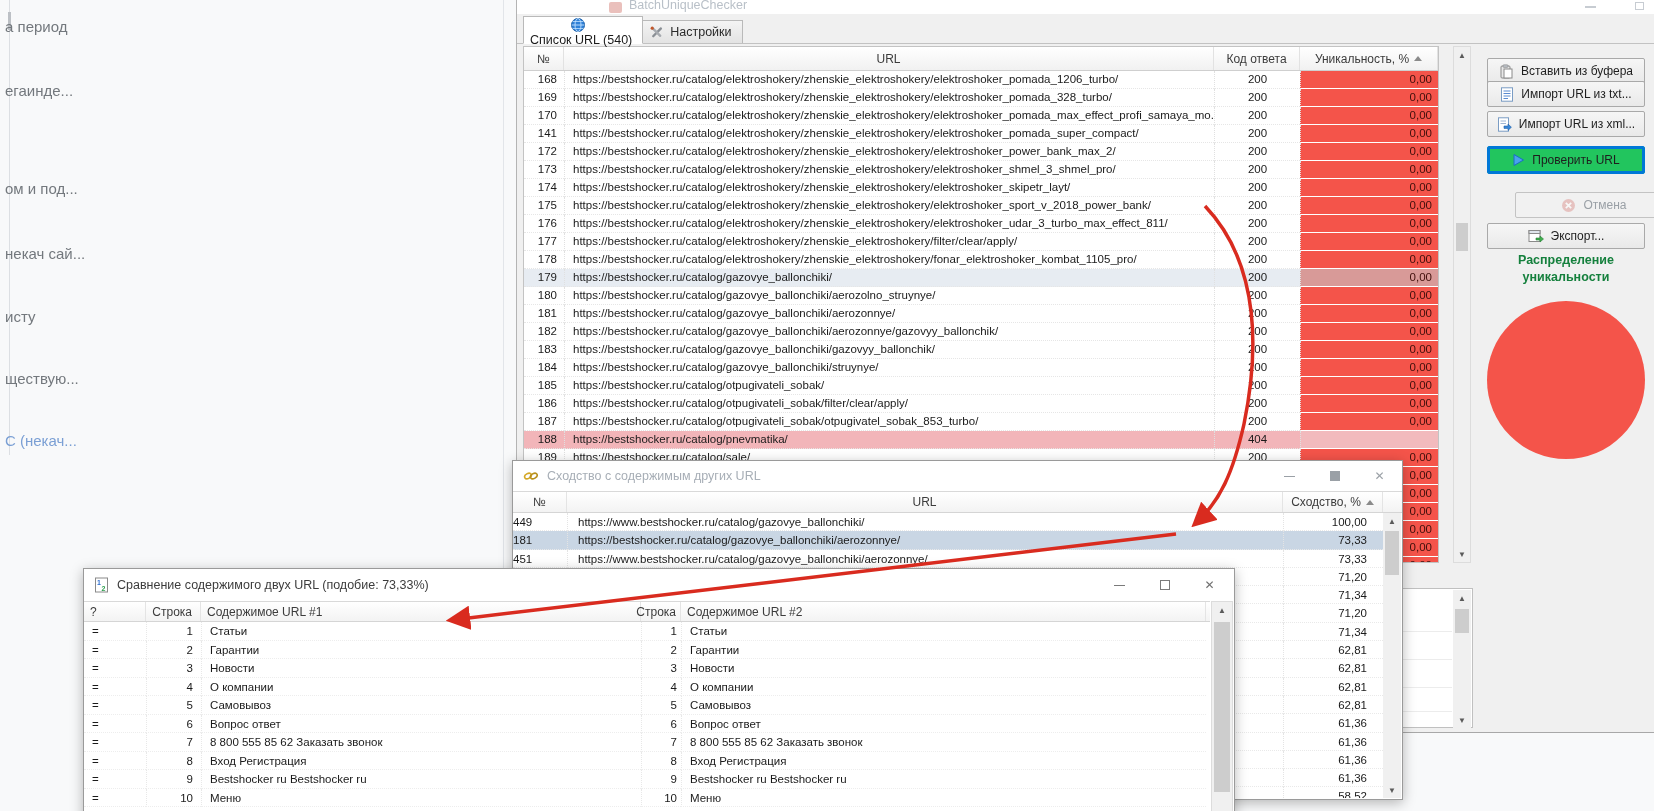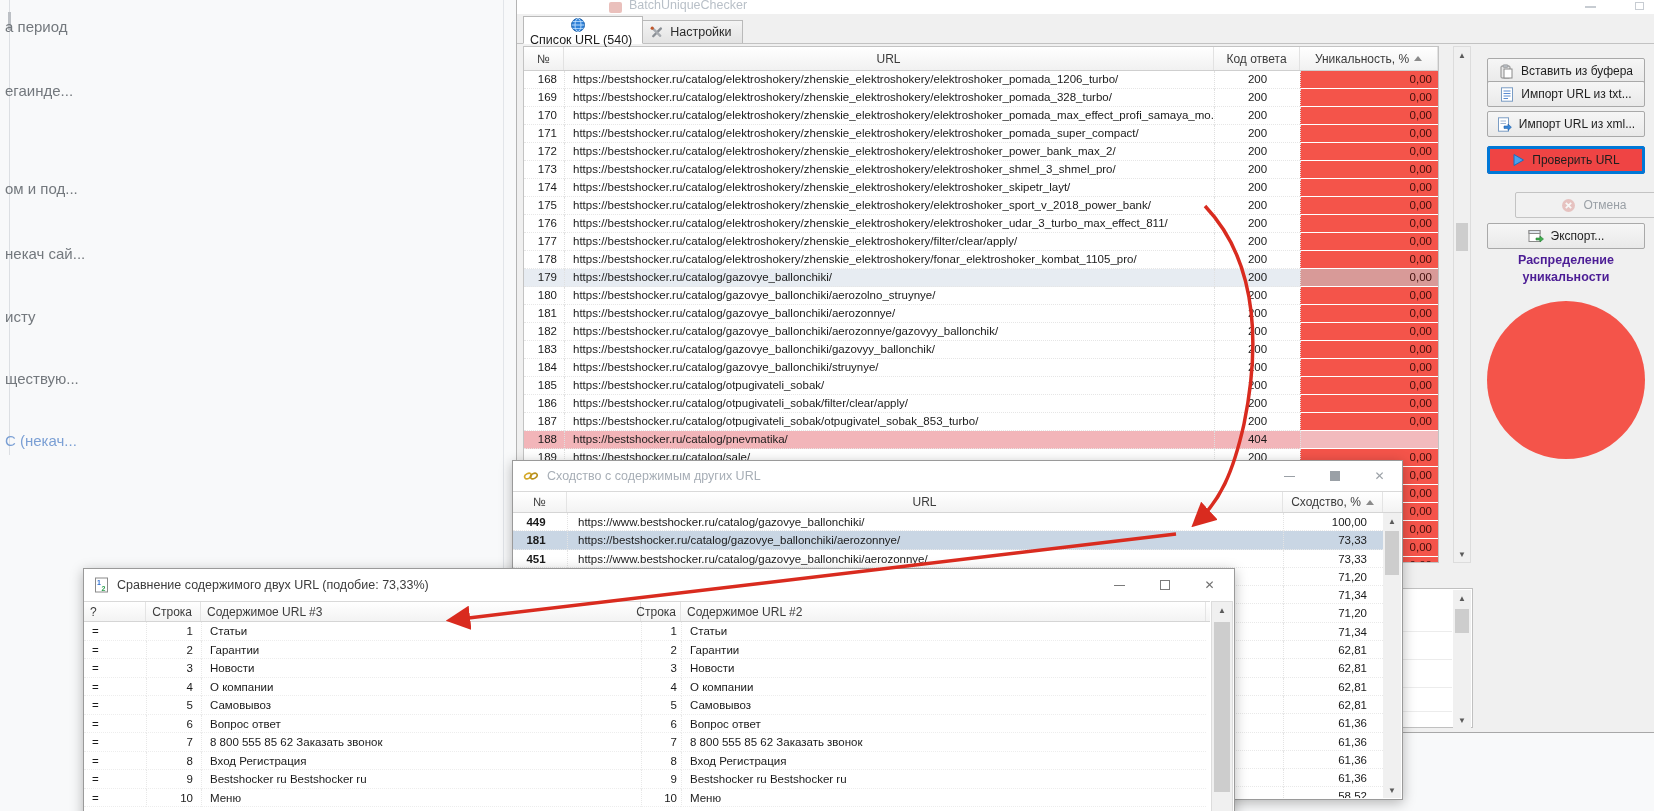--- a/index.html
+++ b/index.html
@@ -63,40 +63,40 @@
   .trow.err .c-uniq { background:#f2babd; color:transparent; }
 
   
   .sbar { position:absolute; background:#f0f0f0; border:1px solid #dcdcdc; }
   .sb-arrow { position:absolute; left:0; right:0; height:16px; display:flex; align-items:center; justify-content:center; color:#5a5a5a; font-size:8px; background:#f0f0f0; }
   .sb-thumb { position:absolute; left:2px; right:2px; background:#cdcdcd; }
 
   
   .btn { position:absolute; left:970px; width:158px; height:26px; background:linear-gradient(#f6f6f6,#e9e9e9); border:1px solid #a9a9a9; display:flex; align-items:center; justify-content:center; font-size:12px; color:#1e1e1e; border-radius:2px; }
   .btn .bicon { margin-right:7px; display:inline-flex; }
-  .btn.focused { border:1px solid #0078d7; box-shadow:inset 0 0 0 2px #0078d7; background:#ef4444; }
+  .btn.focused { border:1px solid #0078d7; box-shadow:inset 0 0 0 2px #0078d7; background:#22c55e; }
   .btn.disabled { color:#9aa0a6; background:#f1f1f1; border-color:#c3c3c3; }
   .btn.disabled .bicon { opacity:.45; }
 
-  #pie-title { position:absolute; left:970px; top:252px; width:158px; text-align:center; font-weight:bold; font-size:12.5px; color:#4c1d95; line-height:17px; }
+  #pie-title { position:absolute; left:970px; top:252px; width:158px; text-align:center; font-weight:bold; font-size:12.5px; color:#15803d; line-height:17px; }
   #pie { position:absolute; left:970px; top:301px; width:158px; height:158px; border-radius:50%; background:#f4544a; }
   #legend { position:absolute; left:990px; top:468px; width:118px; background:#fff; border:1px solid #8e8e8e; box-shadow:2px 2px 3px rgba(0,0,0,.25); padding:5px 6px; }
   .leg-item { display:flex; align-items:center; height:15px; font-size:11.5px; color:#222; }
   .leg-sq { width:11px; height:11px; margin-right:6px; border:1px solid rgba(0,0,0,.25); }
 
   #listbox { position:absolute; left:824px; top:588px; width:132px; height:140px; background:#fff; border:1px solid #c0c0c0; }
   #listbox .lb-line { position:absolute; left:1px; right:20px; height:1px; background:#ececec; }
 
   
   #sim-win { left:512px; top:460px; width:891px; height:340px; z-index:2; }
   #sim-win .sim-head { position:absolute; left:0; top:30px; right:0; height:22px; background:linear-gradient(#ffffff,#f3f3f3); border-top:1px solid #d9d9d9; border-bottom:1px solid #d5d5d5; display:flex; font-size:12px; color:#3c3c3c; }
   #sim-win .sim-head > div { display:flex; align-items:center; justify-content:center; border-right:1px solid #e4e4e4; }
   .sh-num { width:54px; } .sh-url { width:716px; } .sh-sim { width:100px; }
   .srow { display:flex; height:18.3px; line-height:18px; font-size:11.5px; }
-  .s-num { width:54px; text-align:center; padding-right:8px; border-bottom:1px dotted #e9e9e9;font-weight:bold; }
+  .s-num { width:54px; text-align:left; padding-right:8px; border-bottom:1px dotted #e9e9e9; }
   .s-url { width:716px; padding-left:10px; border-left:1px dotted #e4e4e4; border-bottom:1px dotted #e9e9e9; overflow:hidden; white-space:nowrap; }
   .s-sim { width:100px; text-align:right; padding-right:16px; border-left:1px dotted #e4e4e4; border-bottom:1px dotted #e9e9e9; }
   .srow.sel > div { background:#c9d6e4; }
 
   
   #cmp-win { left:83px; top:568px; width:1152px; height:260px; z-index:3; }
   #cmp-win .cmp-head { position:absolute; left:0; top:32px; right:24px; height:21px; background:linear-gradient(#ffffff,#f3f3f3); border-top:1px solid #d9d9d9; border-bottom:1px solid #d5d5d5; display:flex; font-size:12px; color:#3c3c3c; }
   #cmp-win .cmp-head > div { display:flex; align-items:center; padding-left:6px; border-right:1px solid #e4e4e4; }
   .q-col { width:62px; } .ln-col { width:55px; justify-content:flex-end; padding-right:8px; } .cnt-col { width:440px; } .ln2-col { width:40px; justify-content:flex-end; padding-right:4px; } .cnt2-col { width:525px; }
   .crow { display:flex; height:18.5px; line-height:18px; font-size:11.5px; }
@@ -182,21 +182,21 @@
           <div class="c-code">200</div>
           <div class="c-uniq">0,00</div>
         </div>
         <div class="trow">
           <div class="c-num">170</div>
           <div class="c-url">https://bestshocker.ru/catalog/elektroshokery/zhenskie_elektroshokery/elektroshoker_pomada_max_effect_profi_samaya_mo...</div>
           <div class="c-code">200</div>
           <div class="c-uniq">0,00</div>
         </div>
         <div class="trow">
-          <div class="c-num">171</div>
+          <div class="c-num">141</div>
           <div class="c-url">https://bestshocker.ru/catalog/elektroshokery/zhenskie_elektroshokery/elektroshoker_pomada_super_compact/</div>
           <div class="c-code">200</div>
           <div class="c-uniq">0,00</div>
         </div>
         <div class="trow">
           <div class="c-num">172</div>
           <div class="c-url">https://bestshocker.ru/catalog/elektroshokery/zhenskie_elektroshokery/elektroshoker_power_bank_max_2/</div>
           <div class="c-code">200</div>
           <div class="c-uniq">0,00</div>
         </div>
@@ -559,21 +559,21 @@
         <span class="minbar"></span>
       </div>
     <div class="wbtn">
         <span class="maxbox"></span>
       </div>
     <div class="wbtn">✕</div>
   </div>
   <div class="cmp-head">
     <div class="q-col">?</div>
     <div class="ln-col">Строка</div>
-    <div class="cnt-col">Содержимое URL #3</div>
+    <div class="cnt-col">Содержимое URL #1</div>
     <div class="ln2-col">Строка</div>
     <div class="cnt2-col">Содержимое URL #2</div>
   </div>
   <div style="position:absolute; left:0; top:53px; right:24px; bottom:0; overflow:hidden; background:#fff;">
       <div class="crow">
         <div class="c-q">=</div>
         <div class="c-ln">1</div>
         <div class="c-cnt">Статьи</div>
         <div class="c-ln2">1</div>
         <div class="c-cnt2">Статьи</div>

